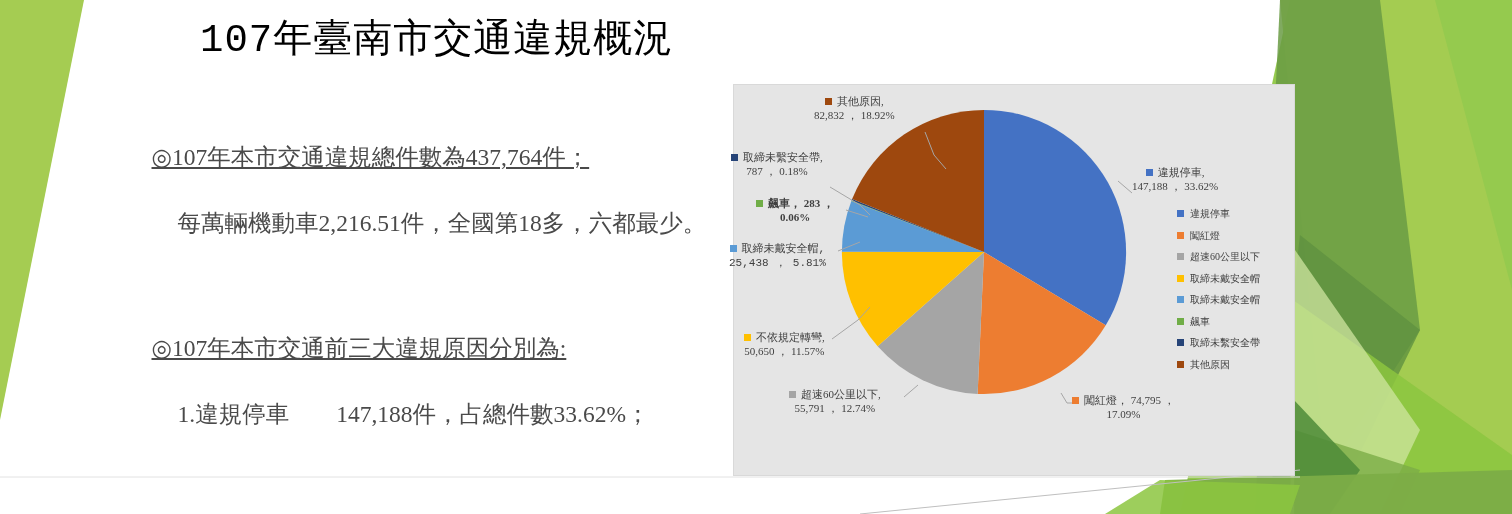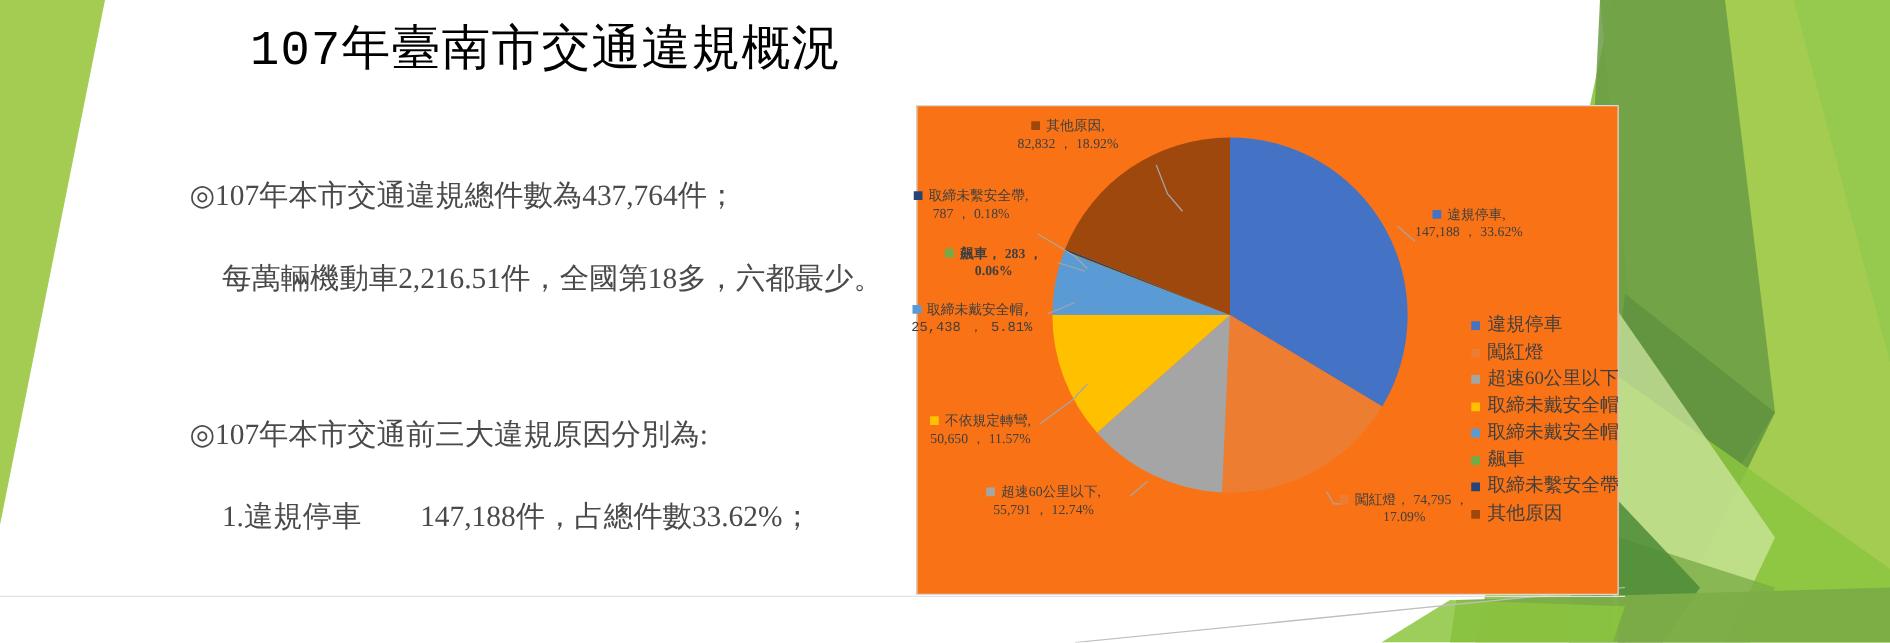--- a/index.html
+++ b/index.html
@@ -21,28 +21,28 @@
   }
 
   
   #body-text{
     position:absolute;left:128px;top:108px;width:620px;
     color:#4A4A4A;
     font-size:23.5px;
     line-height:33px;
   }
   .para{margin:0 0 12px 0;white-space:pre-wrap;}
-  .bullet-line{white-space:pre;}
+  .bullet-line{white-space:pre;text-decoration:underline;}
   .indent1{padding-left:26px;white-space:pre;}
   .gap{height:14px;}
 
   
   #chart-frame{
     position:absolute;left:733px;top:84px;width:562px;height:392px;
-    background:#f97316;border:1px solid #D9D9D9;
+    background:#e5e5e5;border:1px solid #D9D9D9;
     box-sizing:border-box;
     padding-left:15px;
   }
   #pie-wrap{position:absolute;left:0;top:0;width:562px;height:392px;}
   #pie-svg{position:absolute;left:105px;top:22px;width:290px;height:290px;}
 
   
   .callout{
     position:absolute;
     font-family:"Liberation Serif","DejaVu Serif",serif;
@@ -52,24 +52,23 @@
   .callout .l1,.callout .l2{display:block;}
   .callout.ctr{text-align:center;}
   .swatch{
     display:inline-block;width:7px;height:7px;margin-right:5px;
     vertical-align:middle;position:relative;top:-1px;
   }
 
   
   #legend{
     position:absolute;left:443px;top:118px;
-    font-size:15px;line-height:21.5px;color:#3f3f3f;
+    font-size:10px;line-height:21.5px;color:#3f3f3f;
     font-family:"Liberation Serif","DejaVu Serif",serif;
     white-space:nowrap;
-    margin-top:47px;
   }
   #legend .lg-row{display:flex;align-items:center;}
   #legend .lg-sw{width:7px;height:7px;margin-right:6px;flex:none;}
 </style>
 </head>
 <body>
 
 <svg id="bg-svg" viewBox="0 0 1512 514" preserveAspectRatio="none">
   <rect x="0" y="0" width="1512" height="514" fill="#ffffff"></rect>
 

